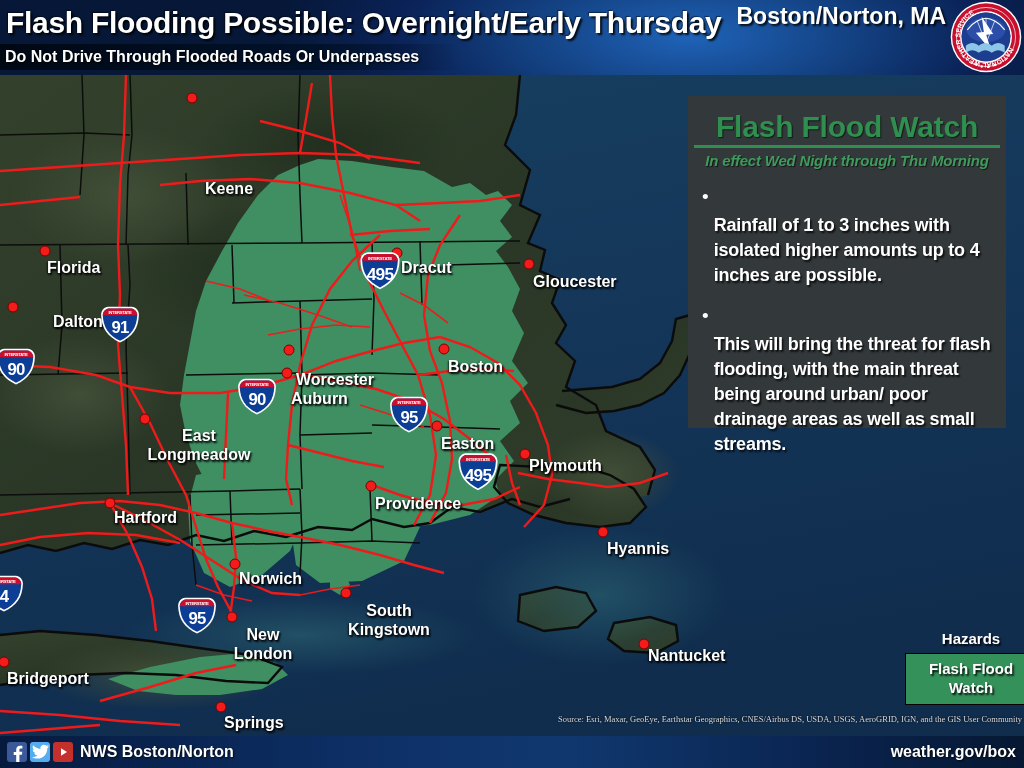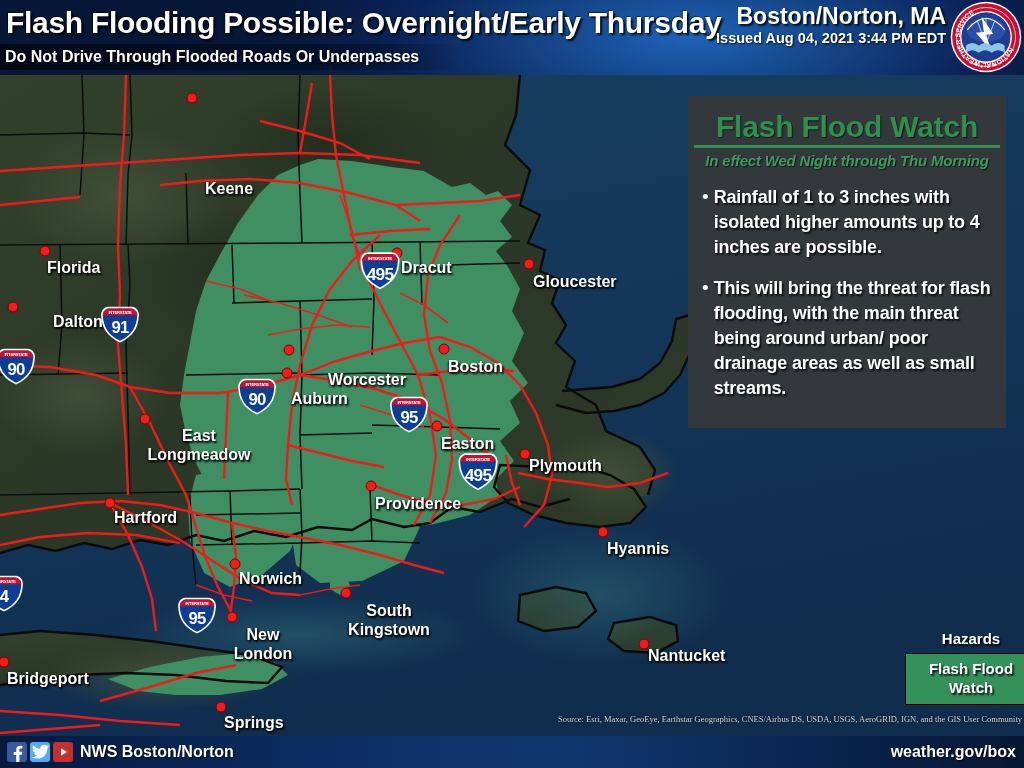--- a/index.html
+++ b/index.html
@@ -69,21 +69,21 @@
   #panel-title { margin:14px 0 0 0; text-align:center; font-size:30px; font-weight:bold;
                  color:#2f8f4e; letter-spacing:-0.2px;
                  text-shadow:1px 1px 1px rgba(0,0,0,.6); }
   #panel-title-underline { width:96%; height:3px; background:#2f8f4e; margin:1px auto 0; }
   #panel-sub { text-align:center; font-size:15px; font-style:italic; font-weight:bold;
                color:#3f9b5c; margin-top:4px; letter-spacing:-0.2px;
                text-shadow:1px 1px 1px rgba(0,0,0,.6); }
   .bullet { display:flex; margin:16px 12px 0 14px; }
   .bullet .dot { color:#fff; font-size:19px; line-height:24px; margin-right:5px; }
   .bullet .txt { color:#fff; font-size:18px; font-weight:bold; line-height:25px;
-                 letter-spacing:-0.2px; text-shadow:1.5px 1.5px 2px rgba(0,0,0,.8); }
+                 letter-spacing:-0.2px; text-shadow:1.5px 1.5px 2px rgba(0,0,0,.8);margin-top:28px; }
 
   
   #legend { position:absolute; left:905px; top:628px; width:132px; }
   #legend-title { text-align:center; font-size:15px; font-weight:bold; color:#fff;
                   line-height:22px; text-shadow:1.5px 1.5px 2px rgba(0,0,0,.9); }
   #legend-swatch { margin-top:3px; background:#349159; border:1.5px solid #000;
                    padding:5px 2px 7px; text-align:center; }
   #legend-swatch .lbl { font-size:15px; font-weight:bold; color:#fff; line-height:19px;
                         text-shadow:1.5px 1.5px 2px rgba(0,0,0,.9); }
 
@@ -106,21 +106,20 @@
 
 <div id="stage">
 
   <div id="header">
     <div id="title-main">Flash Flooding Possible: Overnight/Early Thursday</div>
     <div id="subtitle-bar"></div>
     <div id="subtitle-text">Do Not Drive Through Flooded Roads Or Underpasses</div>
 
     <div id="wfo-block">
       <div id="wfo-office">Boston/Norton, MA</div>
-      <div id="wfo-issued">Issued Aug 04, 2021 3:44 PM EDT</div>
     </div>
 
     <svg id="nws-logo" viewBox="0 0 100 100">
       <circle cx="50" cy="50" r="49" fill="#ffffff"></circle>
       <circle cx="50" cy="50" r="47" fill="#c8102e"></circle>
       <circle cx="50" cy="50" r="36" fill="#ffffff"></circle>
       <circle cx="50" cy="50" r="34" fill="#1d3d8f"></circle>
       <path d="M16 50a34 34 0 0 1 68 0z" fill="#1d3d8f"></path>
       <ellipse cx="50" cy="40" rx="27" ry="17" fill="#2b4fa8"></ellipse>
       <path d="M24 40c8-11 20-16 26-16s18 5 26 16" fill="none" stroke="#ffffff" stroke-width="1.6"></path>
@@ -333,21 +332,21 @@
         <div class="city-label" style="left: 205px; top: 104px;">Keene</div>
         <div class="city-dot" style="left: 45px; top: 176px;"></div>
         <div class="city-label" style="left: 47px; top: 183px;">Florida</div>
         <div class="city-dot" style="left: 13px; top: 232px;"></div>
         <div class="city-label" style="left: 16px; top: 237px; padding-left: 37px;">Dalton</div>
         <div class="city-dot" style="left: 397px; top: 178px;"></div>
         <div class="city-label" style="left: 401px; top: 183px;">Dracut</div>
         <div class="city-dot" style="left: 529px; top: 189px;"></div>
         <div class="city-label" style="left: 533px; top: 197px;">Gloucester</div>
         <div class="city-dot" style="left: 289px; top: 275px;"></div>
-        <div class="city-label" style="left: 296px; top: 295px; margin-left: 32px;">Worcester</div>
+        <div class="city-label" style="left: 296px; top: 295px;">Worcester</div>
         <div class="city-dot" style="left: 287px; top: 298px;"></div>
         <div class="city-label" style="left: 291px; top: 314px;">Auburn</div>
         <div class="city-dot" style="left: 444px; top: 274px;"></div>
         <div class="city-label" style="left: 448px; top: 282px;">Boston</div>
         <div class="city-dot" style="left: 145px; top: 344px;"></div>
         <div class="city-label ctr" style="left: 199px; top: 351px;">East
 Longmeadow</div>
         <div class="city-dot" style="left: 437px; top: 351px;"></div>
         <div class="city-label" style="left: 441px; top: 359px;">Easton</div>
         <div class="city-dot" style="left: 525px; top: 379px;"></div>

